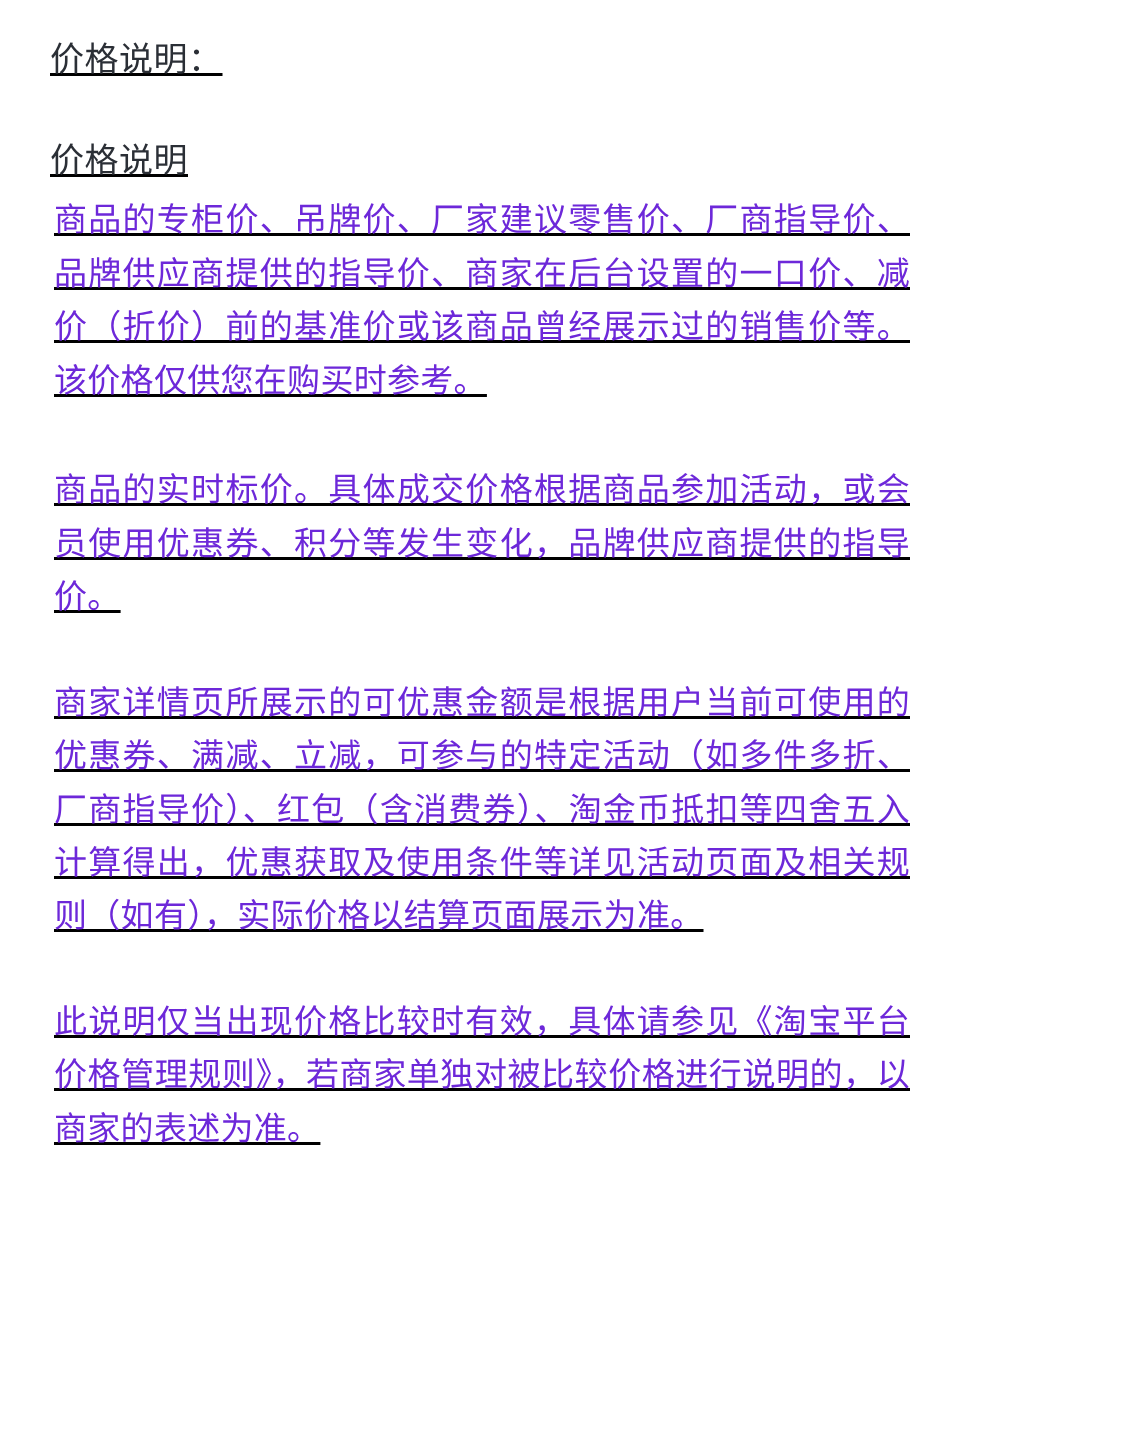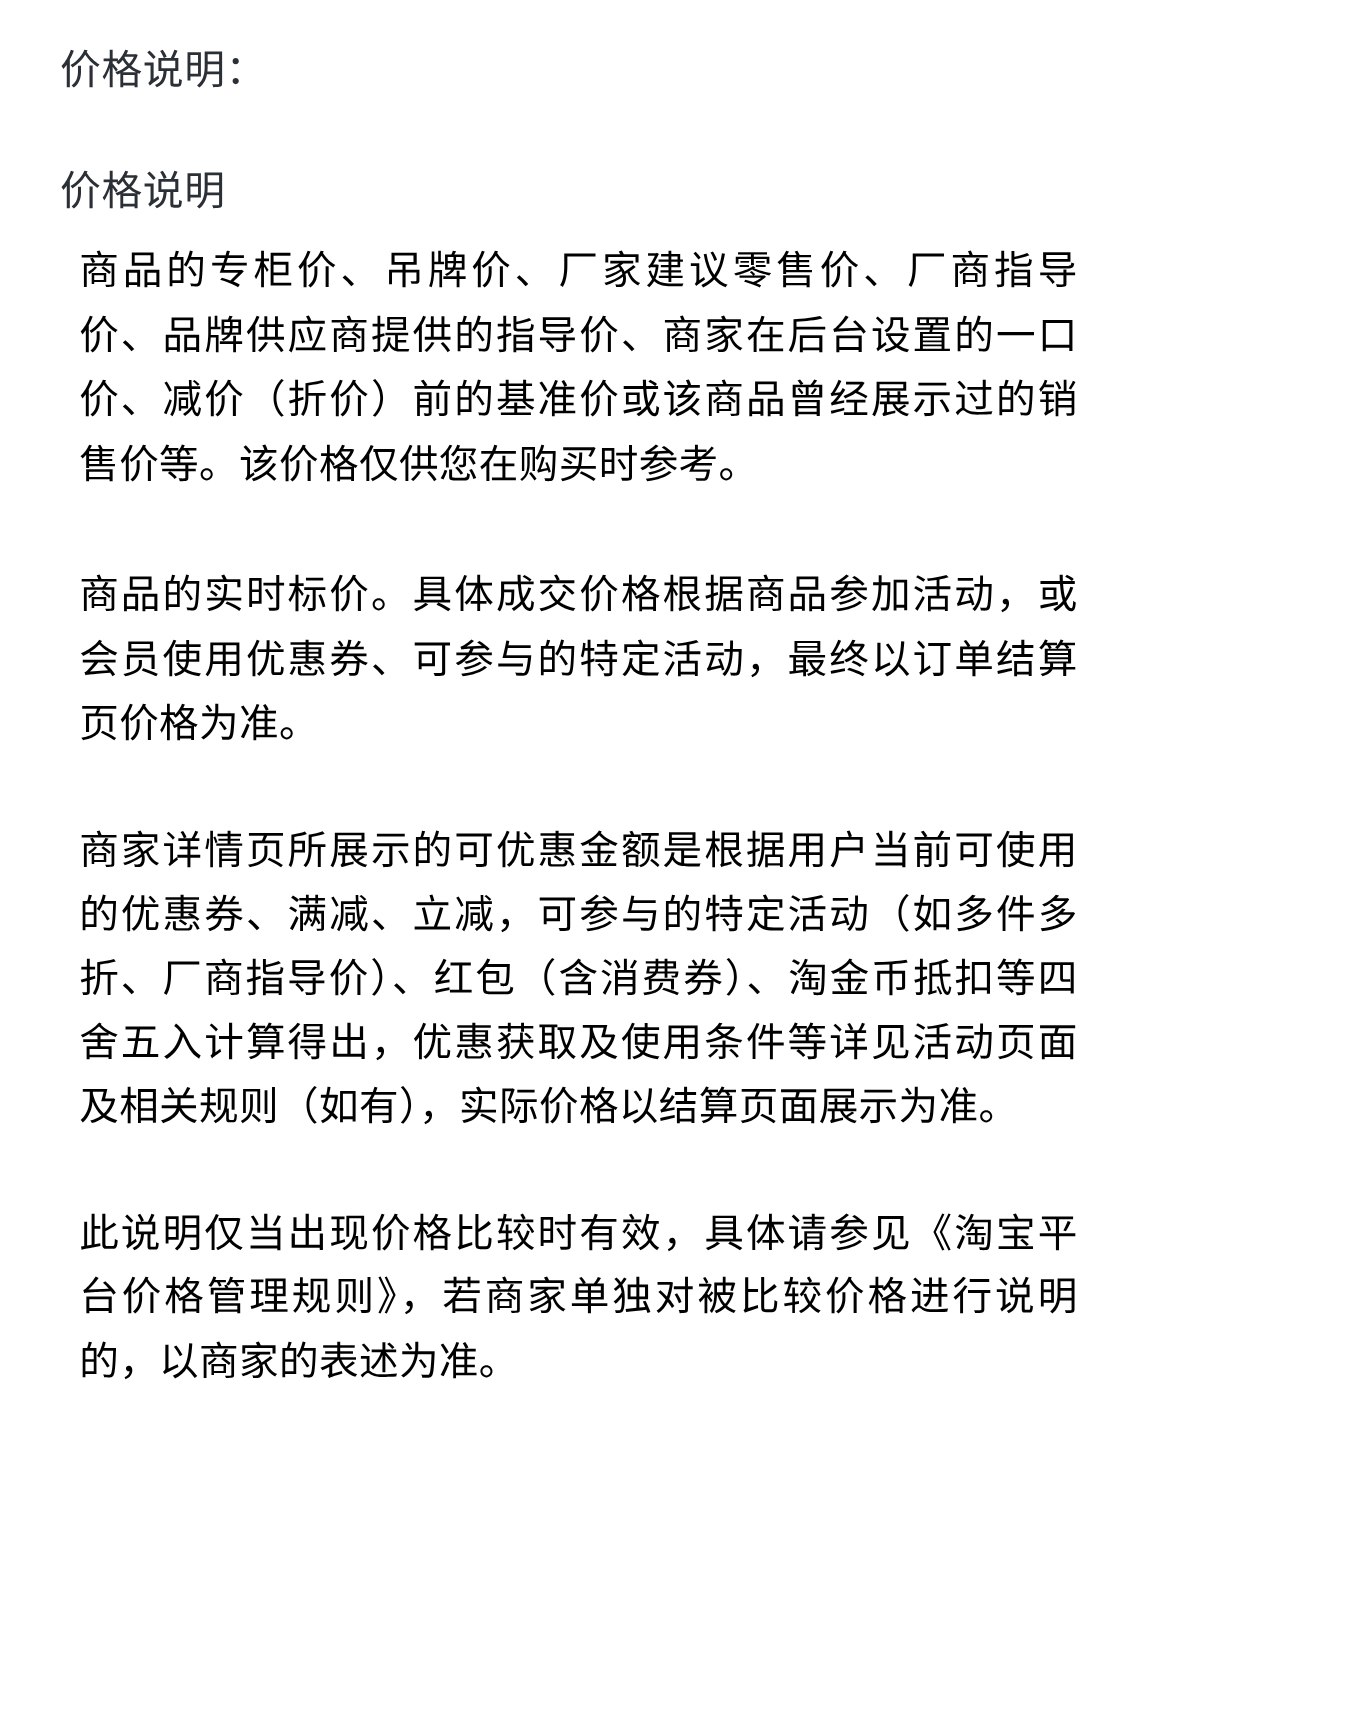--- a/index.html
+++ b/index.html
@@ -12,20 +12,21 @@
     min-height: 1446px;
     font-family: "Liberation Sans", "DejaVu Sans", sans-serif;
     -webkit-font-smoothing: antialiased;
   }
   .page {
     box-sizing: border-box;
     width: 957px;
     min-height: 1446px;
     padding: 30px 43px 40px 50px;
     background: #ffffff;
+    text-decoration: underline;
   }
   .doc-title {
     font-size: 34px;
     line-height: 1.4;
     color: #2b2f36;
     font-weight: 400;
     letter-spacing: 0.5px;
     margin: 6px 0 0 0;
   }
   .section {
@@ -35,24 +36,24 @@
     font-size: 34px;
     line-height: 1.35;
     color: #2b2f36;
     font-weight: 400;
     letter-spacing: 0.5px;
     margin: 0 0 10px 0;
   }
   .para {
     font-size: 33px;
     line-height: 1.62;
-    color: #000000;
+    color: #6d28d9;
     font-weight: 400;
     letter-spacing: 0.3px;
-    margin: 16px;
+    margin: 4px;
     text-align: justify;
     text-justify: inter-ideograph;
   }
   .para + .para {
     margin-top: 52px;
   }
   .block-gap {
     margin-top: 56px;
   }
 </style>
@@ -62,18 +63,18 @@
 <div class="page">
 
   <h1 class="doc-title">价格说明：</h1>
 
   <div class="section">
     <h2 class="section-heading">价格说明</h2>
     <p class="para">商品的专柜价、吊牌价、厂家建议零售价、厂商指导价、品牌供应商提供的指导价、商家在后台设置的一口价、减价（折价）前的基准价或该商品曾经展示过的销售价等。该价格仅供您在购买时参考。</p>
   </div>
 
   <div class="section block-gap">
-    <p class="para">商品的实时标价。具体成交价格根据商品参加活动，或会员使用优惠券、可参与的特定活动，最终以订单结算页价格为准。</p>
+    <p class="para">商品的实时标价。具体成交价格根据商品参加活动，或会员使用优惠券、积分等发生变化，品牌供应商提供的指导价。</p>
     <p class="para">商家详情页所展示的可优惠金额是根据用户当前可使用的优惠券、满减、立减，可参与的特定活动（如多件多折、厂商指导价）、红包（含消费券）、淘金币抵扣等四舍五入计算得出，优惠获取及使用条件等详见活动页面及相关规则（如有），实际价格以结算页面展示为准。</p>
     <p class="para">此说明仅当出现价格比较时有效，具体请参见《淘宝平台价格管理规则》，若商家单独对被比较价格进行说明的，以商家的表述为准。</p>
   </div>
 
 </div>
 
 </body></html>

